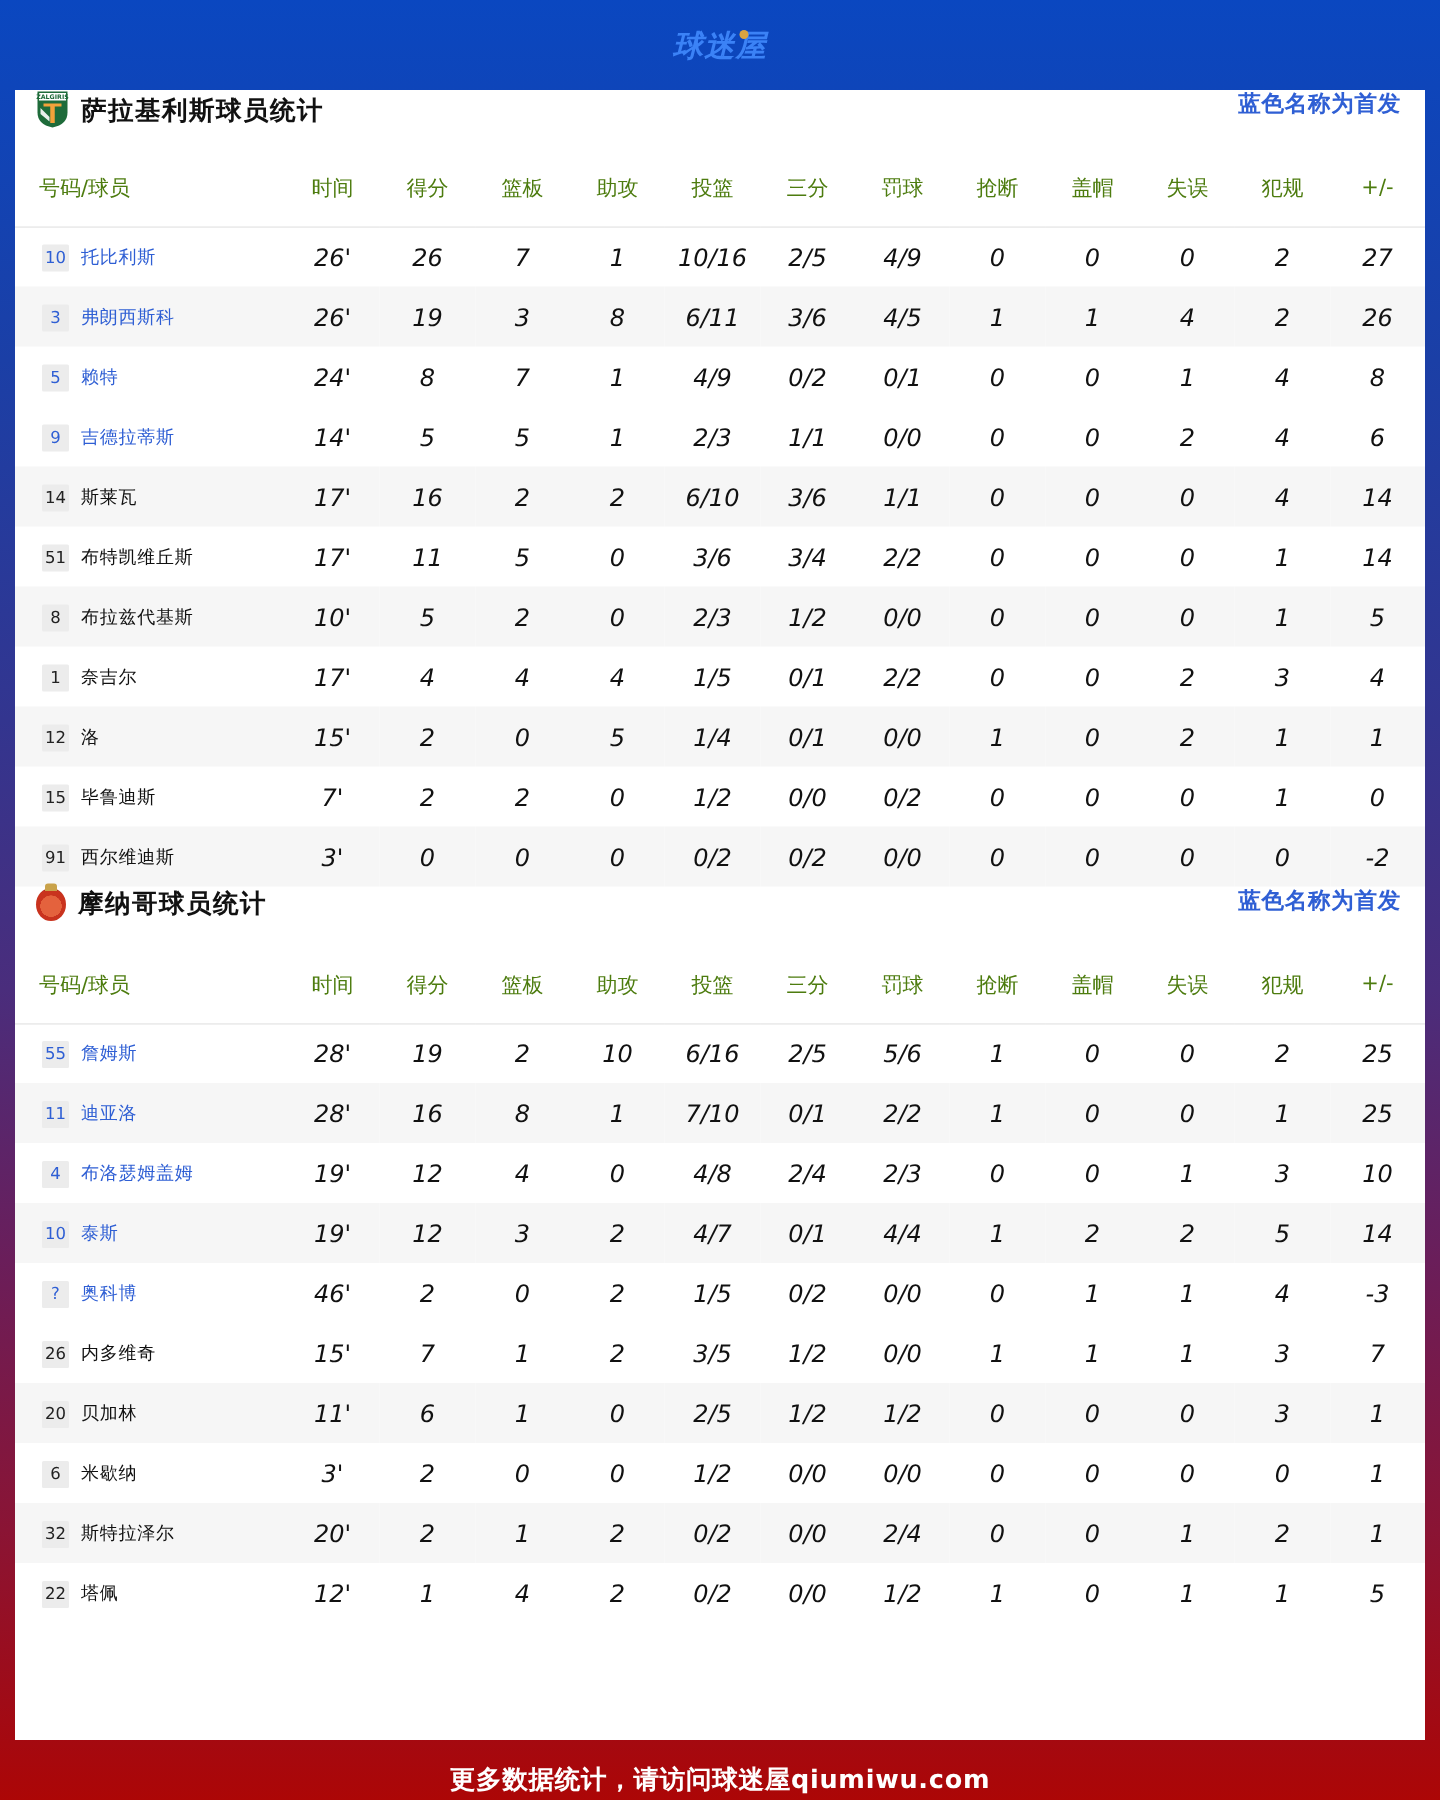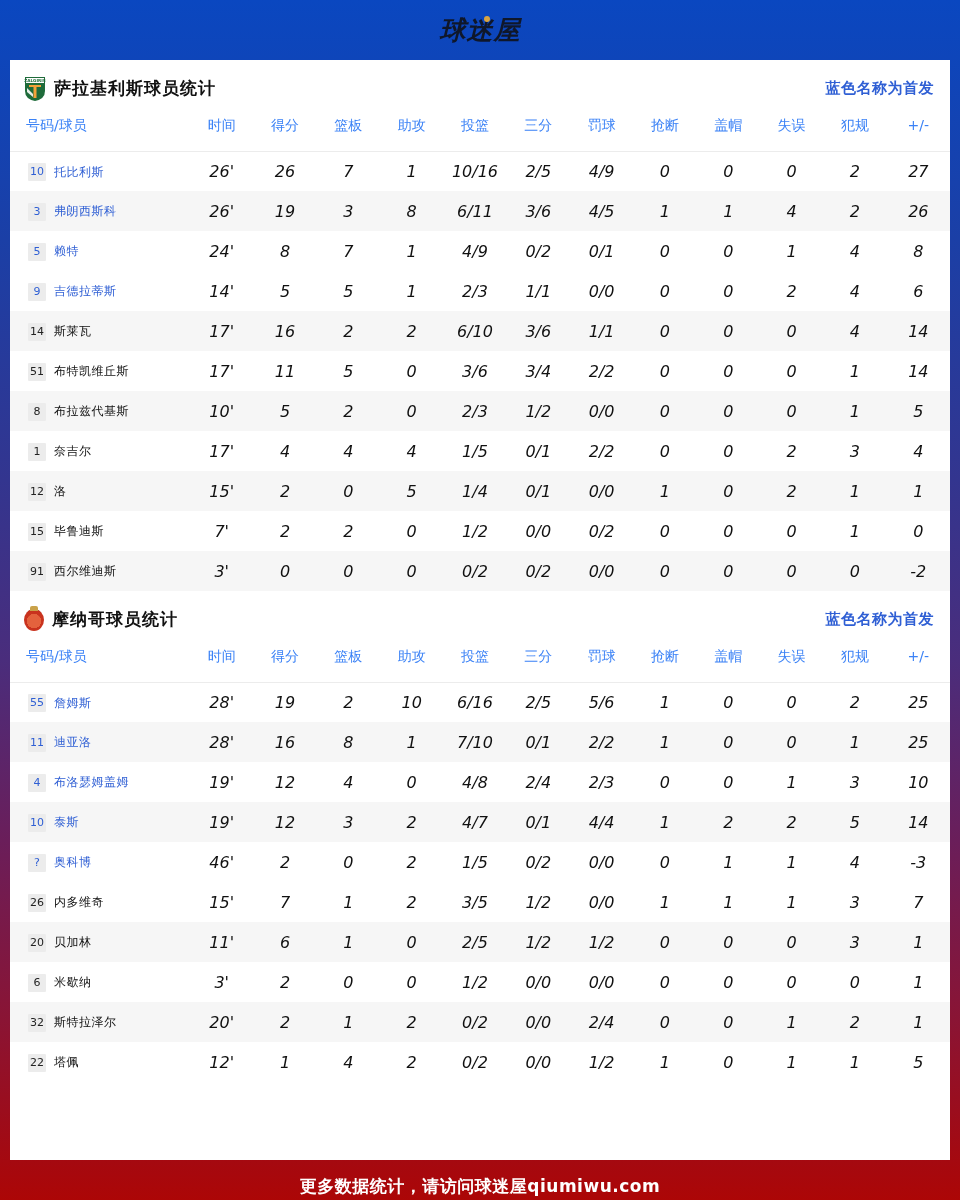--- a/index.html
+++ b/index.html
@@ -6,54 +6,54 @@
   html, body { width: 960px; height: 1200px; overflow: hidden; }
   body {
     font-family: "DejaVu Sans", "Liberation Sans", sans-serif;
     background: linear-gradient(180deg, #0a47c0 0%, #1b3fa6 20%, #33358f 40%, #4a2d7c 55%, #6a1e5a 70%, #8a1434 85%, #ac0606 100%);
     position: relative;
   }
   .topbar {
     height: 60px; display: flex; align-items: center; justify-content: center;
   }
   .logo {
-    color: #0f172a; font-size: 26px; font-weight: bold; font-style: italic;
+    color: #3b82f6; font-size: 20px; font-weight: bold; font-style: italic;
     letter-spacing: 1px; position: relative;
   }
   .logo .dot {
     position: absolute; width: 6px; height: 6px; border-radius: 50%;
     background: #d9a441; top: 3px; left: 44px;
   }
   .card {
     position: absolute; left: 10px; right: 10px; top: 60px; height: 1100px;
     background: #ffffff;
   }
   .section-head {
-    height: 57px; display: flex; align-items: center; justify-content: space-between;
+    height: 57px; display: flex; align-items: flex-start; justify-content: space-between;
     padding: 0 16px 0 14px;
     gap: 13px;
   }
   .team-title { display: flex; align-items: center; gap: 8px; }
   .team-title .name { font-size: 17px; font-weight: bold; color: #111; letter-spacing: 1px; }
   .starter-note { font-size: 15px; color: #2f5fd4; font-weight: bold; letter-spacing: 0.5px; }
   .badge-zal {
     width: 22px; height: 26px; position: relative;
   }
   .badge-mon {
     width: 20px; height: 22px; border-radius: 50%;
     background: radial-gradient(circle at 50% 55%, #e4623d 0 45%, #c9331e 46% 70%, #b92c1d 71%);
     position: relative;
   }
   .badge-mon::before {
     content: ""; position: absolute; left: 6px; top: -3px; width: 8px; height: 5px;
     background: #c9a24a; border-radius: 2px 2px 0 0;
   }
   table { width: 100%; border-collapse: collapse; table-layout: fixed; }
   th {
-    height: 34px; font-size: 14px; color: #3b82f6; font-weight: normal; text-align: center;
+    height: 34px; font-size: 14px; color: #4d7c0f; font-weight: normal; text-align: center;
     border-bottom: 1px solid #ececec; vertical-align: top; padding-top: 0;
   }
   th.player-h { text-align: left; padding-left: 16px; }
   td {
     height: 40px; font-size: 16px; color: #111; text-align: center;
     font-family: "DejaVu Sans", sans-serif; font-style: italic;
   }
   tr.alt td { background: #f6f6f6; }
   td.player { text-align: left; padding-left: 18px; font-style: normal; }
   .num {

